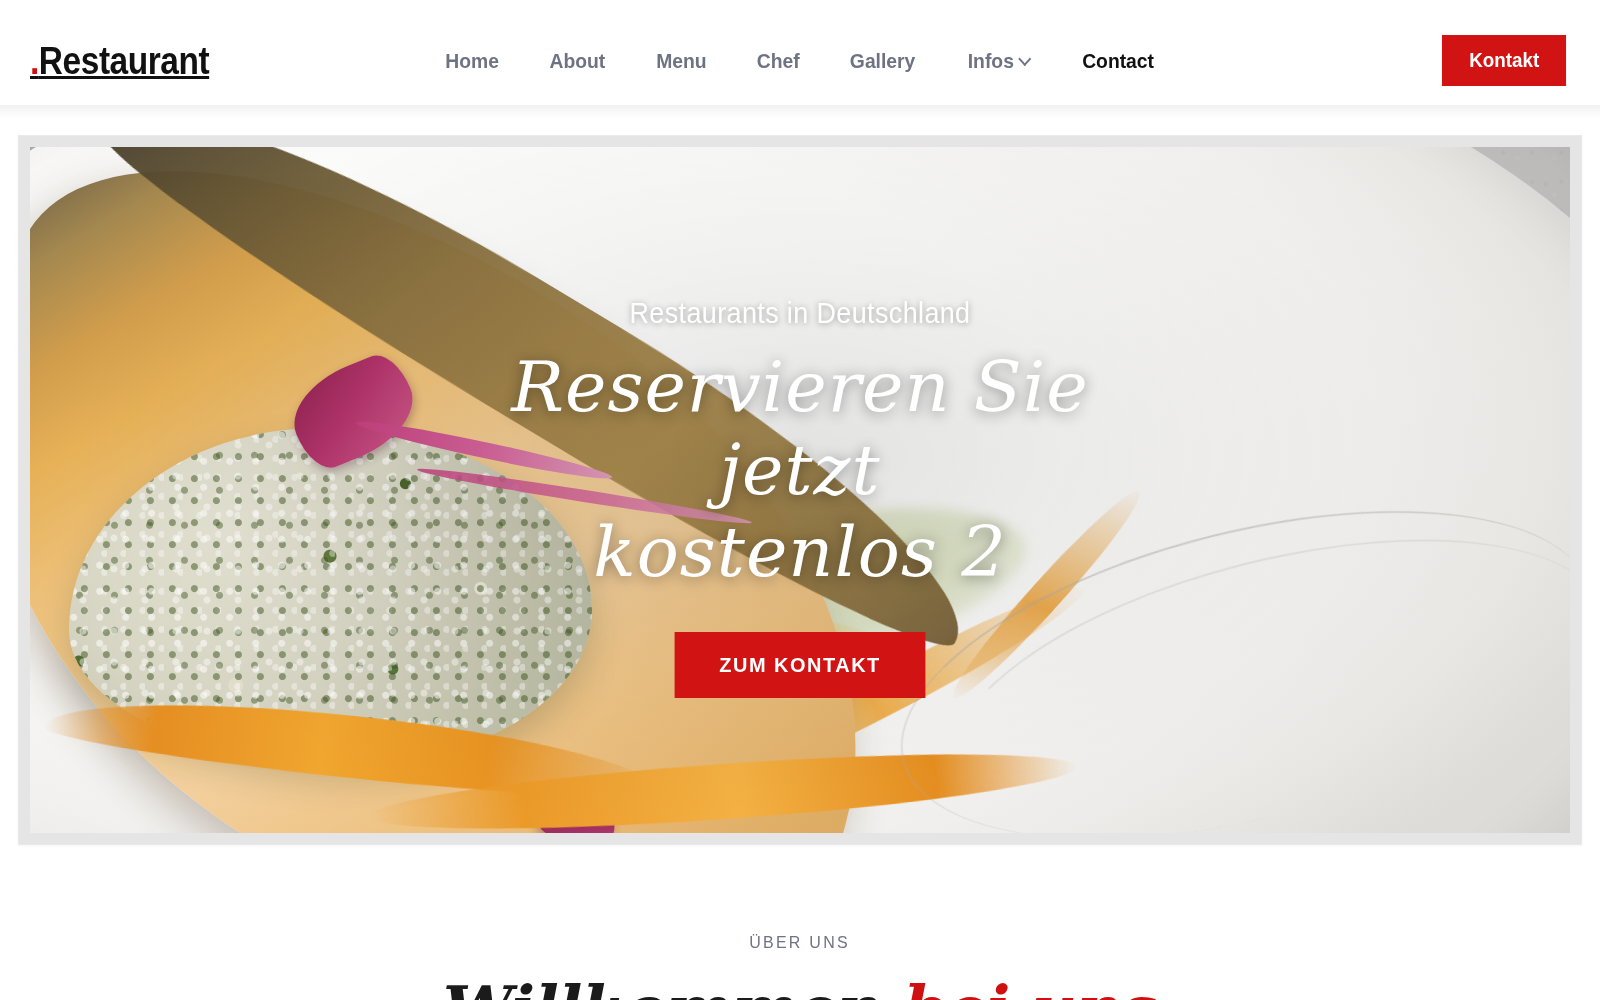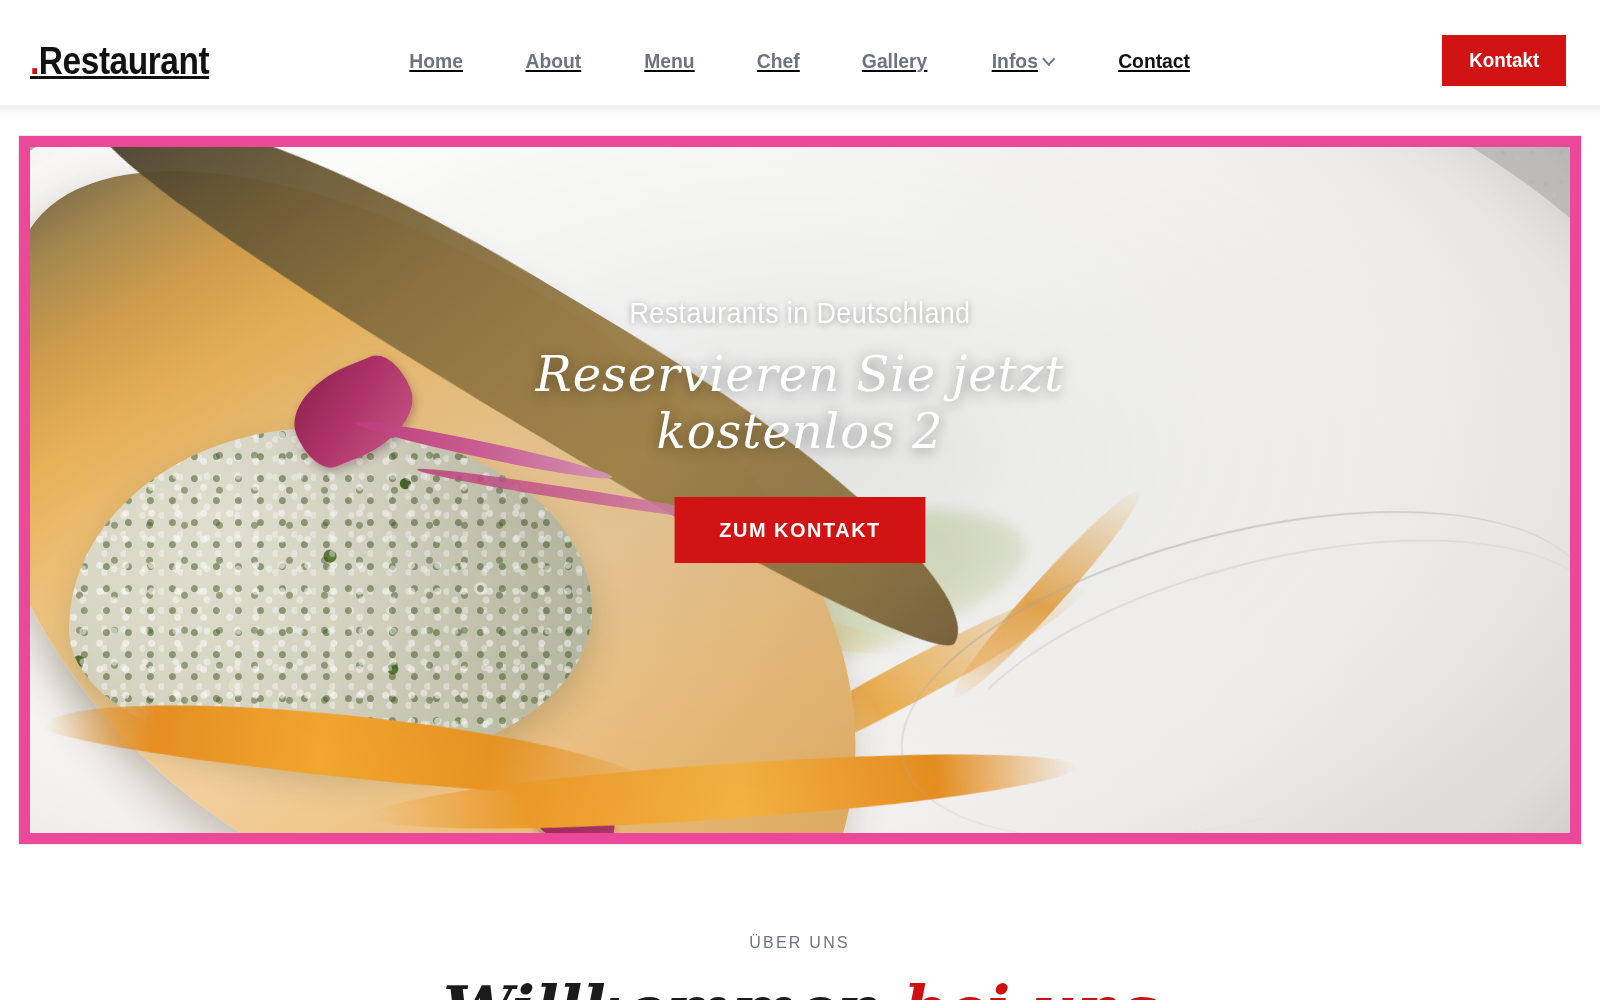--- a/index.html
+++ b/index.html
@@ -44,22 +44,21 @@
     transform-origin: left center;
   }
   .brand .dot { color: #cf1010; }
 
   .main-nav {
     position: absolute;
     left: 0; right: 0;
     display: flex;
     justify-content: center;
     align-items: center;
-    gap: 16px;
-    text-decoration: underline;
+    gap: 4px;
   }
   .nav-item {
     font-family: "Liberation Sans Narrow", "Liberation Sans", sans-serif;
     font-size: 21px;
     font-weight: bold;
     color: #6e7384;
     padding: 0 21px;
     line-height: 1;
     white-space: nowrap;
     text-decoration: none;
@@ -98,21 +97,21 @@
     line-height: 1;
     cursor: pointer;
     white-space: nowrap;
     transform: scaleX(0.94);
   }
 
   
   .hero-frame {
     margin: 30px 18px 0 18px;
     padding: 11px;
-    background: #ec4899;
+    background: #e5e5e5;
     border: 1px solid #e9e9e9;
     box-shadow: 0 1px 3px rgba(0,0,0,0.045);
   }
 
   .hero {
     position: relative;
     height: 686px;
     overflow: hidden;
     background: #b4b4b4;
   }
@@ -379,21 +378,21 @@
     font-weight: 400;
     color: #ffffff;
     letter-spacing: 0.4px;
     text-shadow: 0 1px 7px rgba(0,0,0,0.35);
     transform: scaleX(0.93);
   }
   .hero-title {
     margin-top: 16px;
     font-family: "DejaVu Serif", "Liberation Serif", serif;
     font-style: italic;
-    font-size: 48px;
+    font-size: 70px;
     font-weight: 400;
     line-height: 1.18;
     color: #ffffff;
     letter-spacing: 1px;
     text-shadow: 0 2px 14px rgba(0,0,0,0.42);
     max-width: 700px;
     margin-left: auto;
     margin-right: auto;
   }
   .hero-button {

